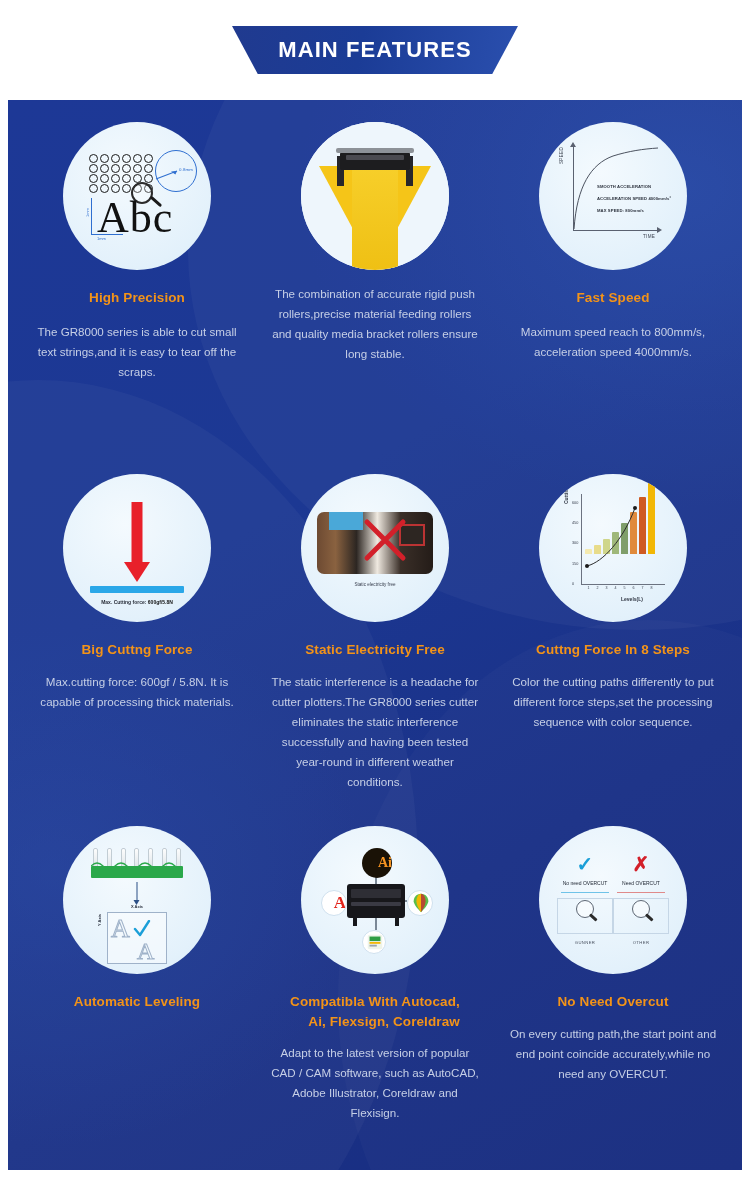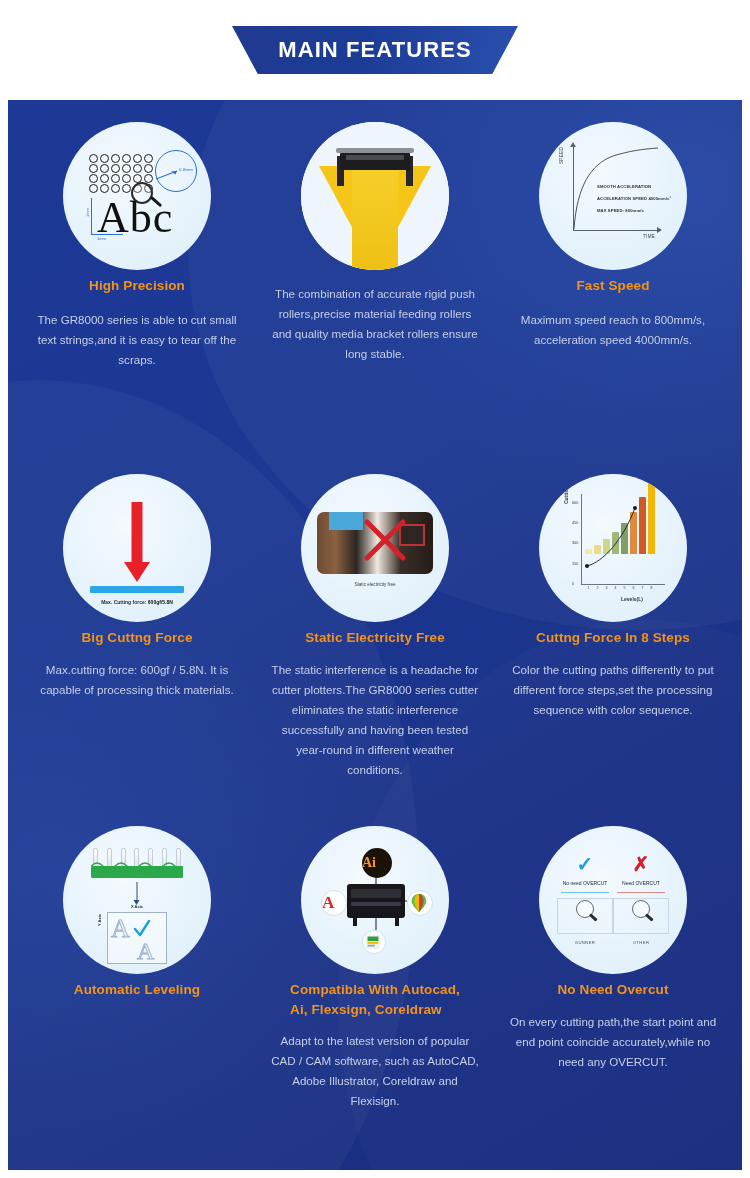--- a/index.html
+++ b/index.html
@@ -59,23 +59,23 @@
   }
   .cell { display: flex; flex-direction: column; align-items: center; padding: 0 12px; }
 
   .circle {
     width: 148px; height: 148px; border-radius: 50%;
     background: radial-gradient(circle at 42% 34%, #f4fafe 0%, #e3f1fb 72%, #d9ebf8 100%);
     position: relative; overflow: hidden; flex: none;
   }
 
   .feat-title {
-    margin-top: 6px;
+    margin-top: 18px;
     color: #f39318; font-size: 13.5px; font-weight: bold;
-    text-align: left; line-height: 1.45; letter-spacing: .1px;
+    text-align: right; line-height: 1.45; letter-spacing: .1px;
   }
   .feat-desc {
     margin-top: 14px;
     color: #c6cfe6; font-size: 11.6px; line-height: 1.73;
     text-align: center; max-width: 215px;
   }
   .r2 .feat-desc, .r3 .feat-desc { margin-top: 12px; }
 
   
   .dots { position:absolute; left:26px; top:32px; width:68px; height:44px; }
@@ -179,21 +179,21 @@
   .lv-A { position:absolute; font-family:"Liberation Serif", serif; color:transparent; -webkit-text-stroke:1px #9fb2c9; }
   .lv-A1 { left:48px; top:88px; font-size:26px; }
   .lv-A2 { left:74px; top:112px; font-size:24px; }
   .lv-check { position:absolute; left:70px; top:94px; width:18px; height:18px; }
 
   
   .cp-plotter { position:absolute; left:46px; top:58px; width:58px; height:34px; background:#17171b; border-radius:3px; }
   .cp-plotter:before { content:""; position:absolute; left:4px; top:5px; width:50px; height:9px; background:#2e2e35; border-radius:1px; }
   .cp-plotter:after { content:""; position:absolute; left:4px; top:18px; width:50px; height:4px; background:#3a3a44; border-radius:1px; }
   .cp-leg { position:absolute; top:34px; width:4px; height:8px; background:#17171b; }
-  .cp-node { position:absolute; width:26px; height:26px; border-radius:50%; background:#fff; border:1px solid #cfe0ee; display:flex; align-items:center; justify-content:flex-start; font-weight:bold; overflow:hidden; }
+  .cp-node { position:absolute; width:26px; height:26px; border-radius:50%; background:#fff; border:1px solid #cfe0ee; display:flex; align-items:center; justify-content:flex-end; font-weight:bold; overflow:hidden; }
   .cp-ai { left:61px; top:22px; width:30px; height:30px; background:#1a1206; border:none; color:#f79421; font-family:"Liberation Serif", serif; font-size:14px; }
   .cp-a { left:20px; top:64px; color:#e2231a; font-family:"Liberation Serif", serif; font-size:17px; }
   .cp-corel { right:16px; top:64px; }
   .cp-flex { left:61px; top:104px; width:24px; height:24px; }
   .cp-link { position:absolute; background:#7b8896; }
 
   
   .oc-half { position:absolute; top:28px; width:64px; height:96px; }
   .oc-left { left:14px; } .oc-right { right:14px; }
   .oc-mark { position:absolute; left:0; right:0; top:0; text-align:center; font-size:20px; font-weight:bold; line-height:1; }

